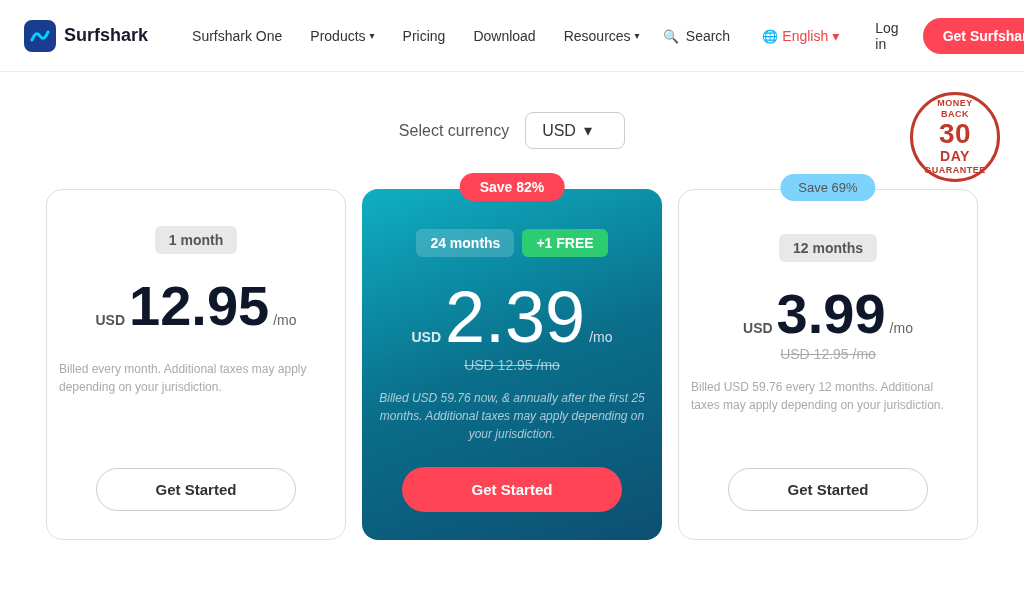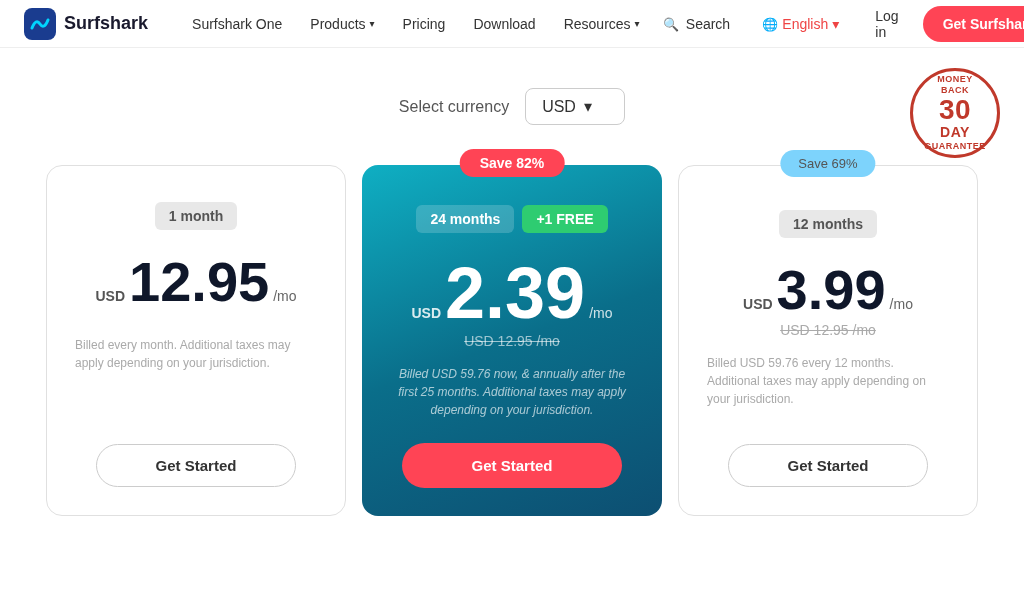--- a/index.html
+++ b/index.html
@@ -1,20 +1,20 @@
 <!DOCTYPE html>
 <html><head>
   <meta charset="utf-8">
   <style>
     * { box-sizing: border-box; margin: 0; padding: 0; }
     body { font-family: -apple-system, BlinkMacSystemFont, 'Segoe UI', sans-serif; background: #fff; color: #333; }
 
     
     .navbar {
-      display: flex; align-items: center; padding: 0 24px; height: 48px;
+      display: flex; align-items: center; padding: 0 24px; height: 72px;
       border-bottom: 1px solid #eee; background: #fff; position: relative; z-index: 10;
     }
     .navbar-logo { display: flex; align-items: center; gap: 8px; margin-right: 32px; }
     .logo-icon { width: 32px; height: 32px; }
     .logo-text { font-size: 18px; font-weight: 700; color: #1a1a2e; }
     .nav-links { display: flex; align-items: center; gap: 4px; flex: 1; }
     .nav-item {
       padding: 8px 12px; font-size: 14px; color: #333; cursor: pointer;
       display: flex; align-items: center; gap: 4px; border-radius: 4px; white-space: nowrap;
     }
@@ -51,21 +51,21 @@
       line-height: 1.2; letter-spacing: 0.5px;
     }
     .money-back .number { font-size: 28px; font-weight: 900; line-height: 1; }
     .money-back .day { font-size: 14px; font-weight: 700; }
 
     
     .plans-row { display: flex; gap: 16px; align-items: stretch; justify-content: center; }
 
     
     .plan-card {
-      flex: 1; max-width: 300px; border-radius: 16px; padding: 32px 28px 28px;
+      flex: 1; max-width: 300px; border-radius: 16px; padding: 32px 12px 28px;
       display: flex; flex-direction: column; align-items: center; position: relative;
       background: #fff; border: 1px solid #e0e0e0;
     }
 
     
     .plan-card.featured {
       background: linear-gradient(160deg, #0fafc3 0%, #0a6e8a 50%, #0d4f72 100%);
       color: #fff; border: none; padding-top: 40px;
     }
 
@@ -95,21 +95,21 @@
     .period-free {
       background: #2ecc71; color: #fff;
       border-radius: 6px; padding: 6px 14px; font-size: 14px; font-weight: 700;
     }
 
     
     .price-row { display: flex; align-items: baseline; gap: 4px; margin-bottom: 4px; }
     .currency-sym { font-size: 14px; font-weight: 600; color: #555; }
     .currency-sym-white { font-size: 14px; font-weight: 600; color: rgba(255,255,255,0.85); }
     .price-main { font-size: 56px; font-weight: 800; line-height: 1; color: #0f172a; }
-    .price-main-white { font-size: 72px; font-weight: 700; line-height: 1; color: #fff; }
+    .price-main-white { font-size: 72px; font-weight: 400; line-height: 1; color: #fff; }
     .price-period { font-size: 14px; color: #666; }
     .price-period-white { font-size: 14px; color: rgba(255,255,255,0.8); }
     .price-original { font-size: 14px; color: #aaa; text-decoration: line-through; margin-bottom: 16px; }
     .price-original-white { font-size: 14px; color: rgba(255,255,255,0.6); text-decoration: line-through; margin-bottom: 16px; }
 
     
     .billing-info { font-size: 12px; color: #aaa; text-align: left; margin-bottom: 24px; line-height: 1.5; flex: 1; }
     .billing-info-white { font-size: 12px; color: rgba(255,255,255,0.65); text-align: center; margin-bottom: 24px; line-height: 1.5; flex: 1; font-style: italic; }
 
     

